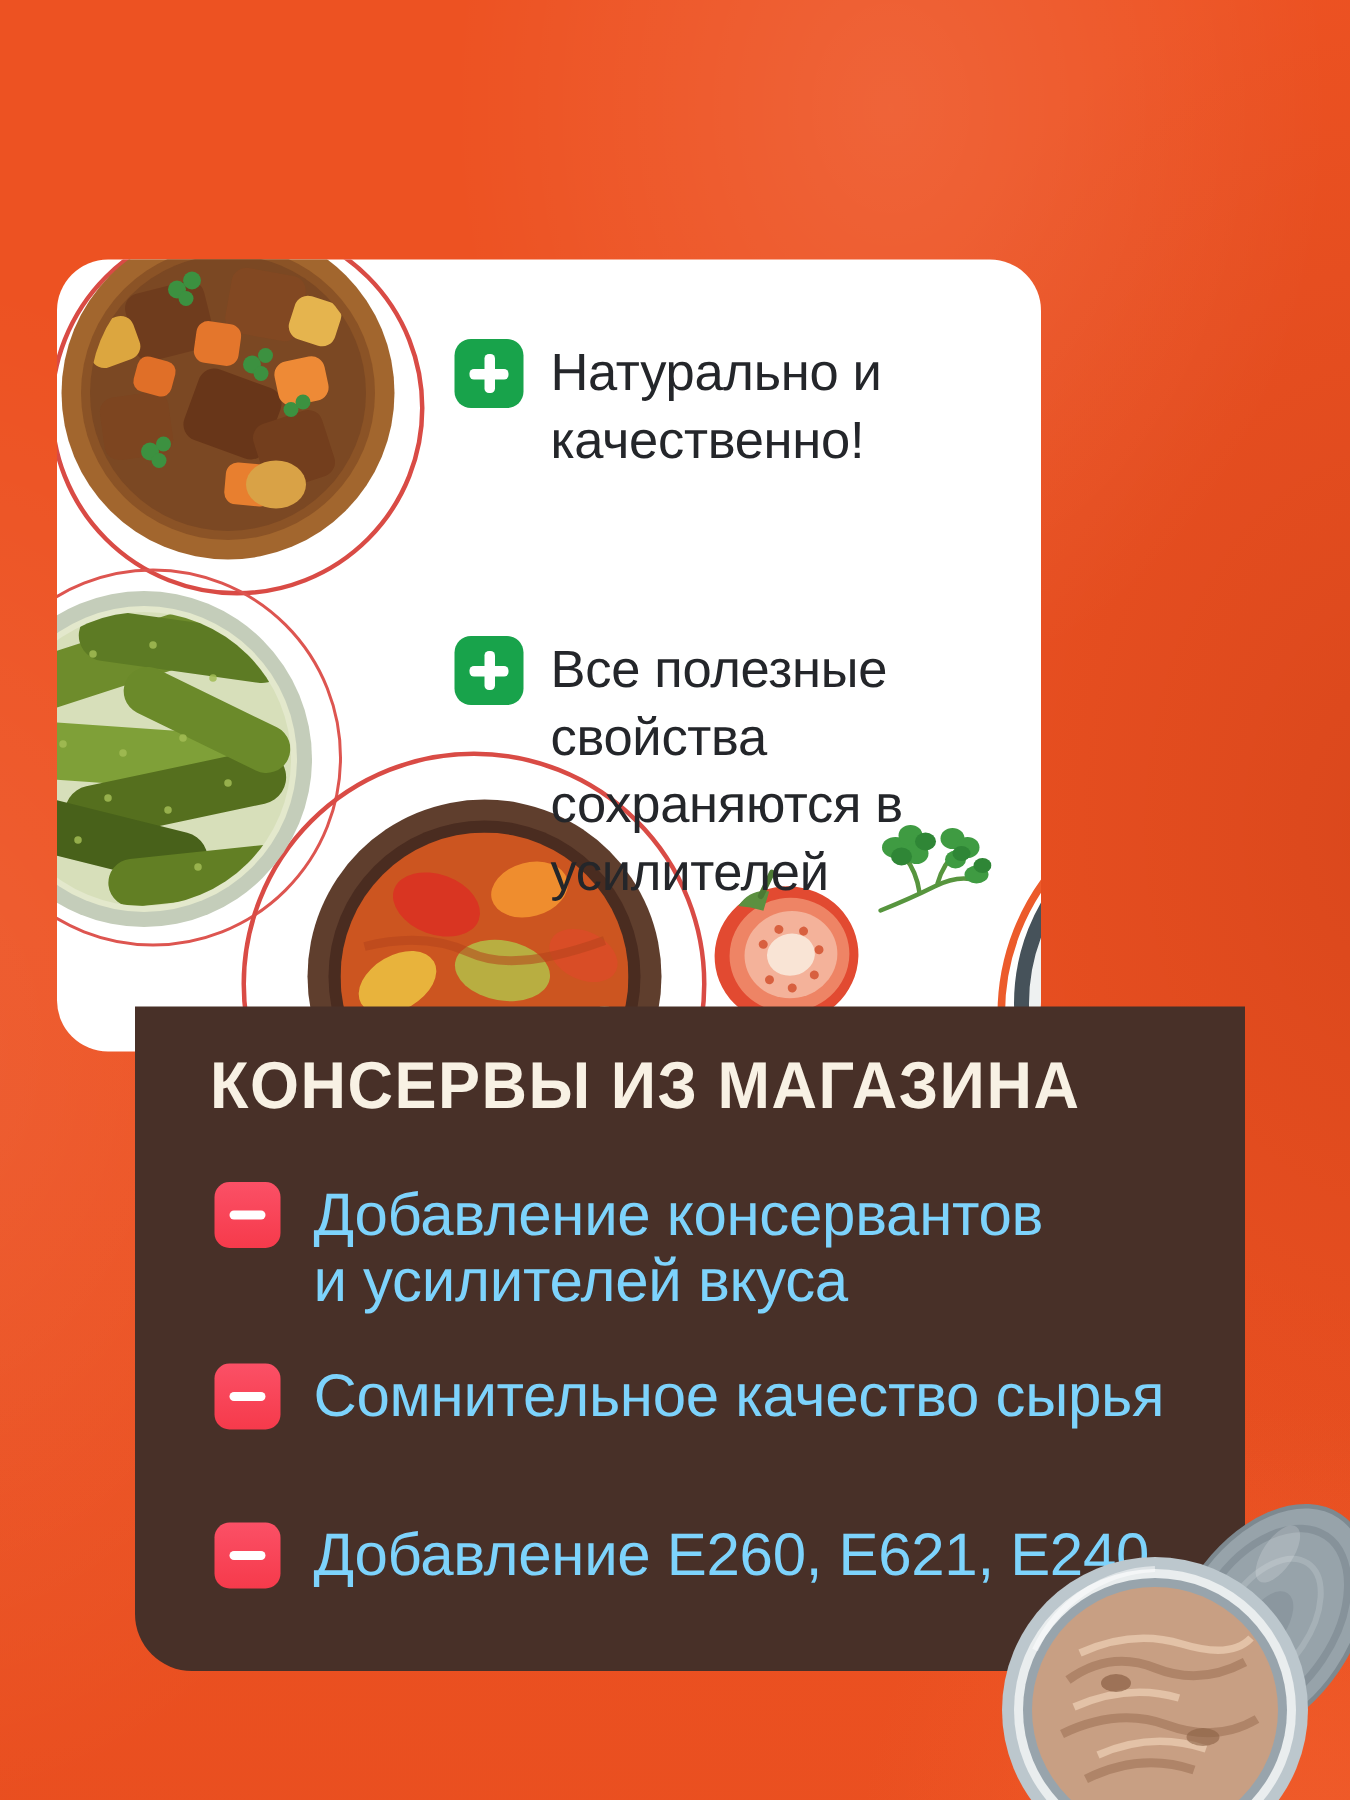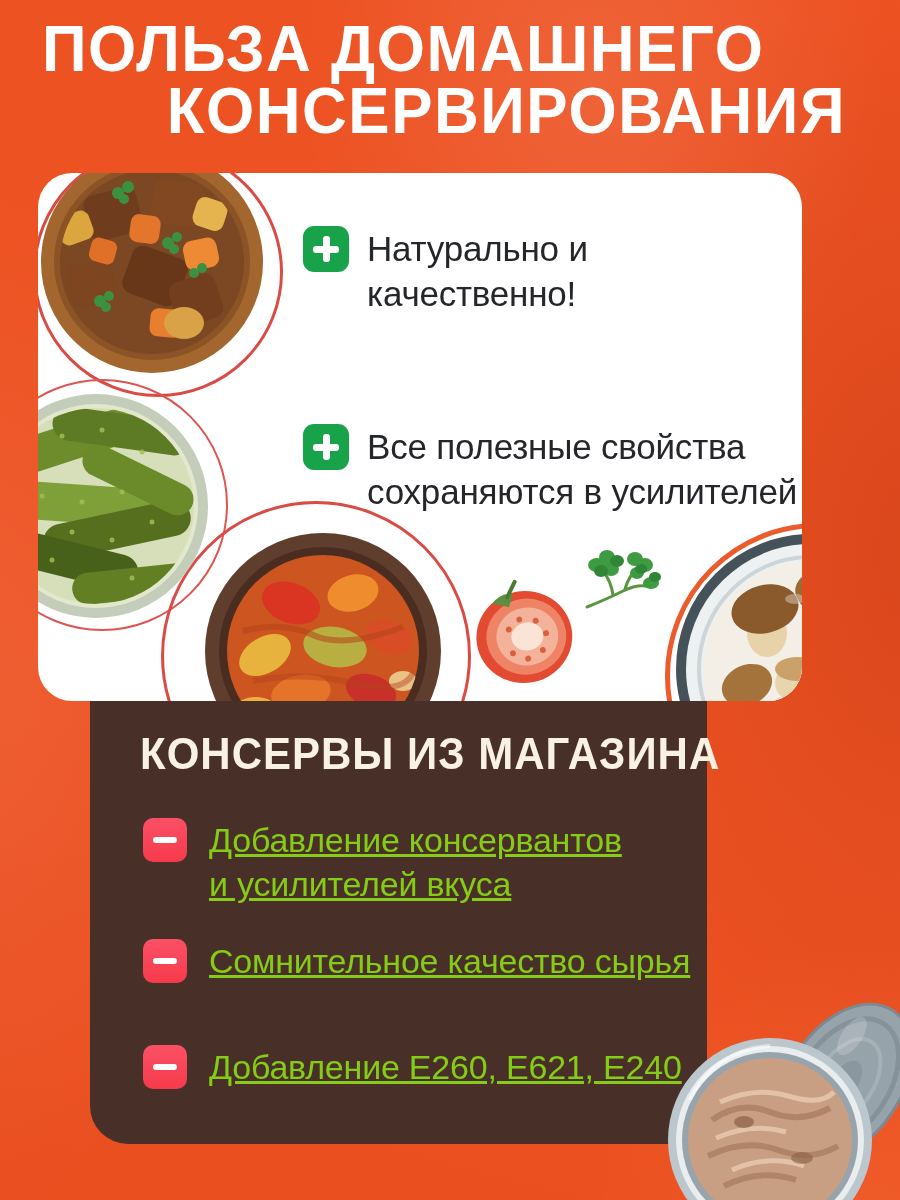--- a/index.html
+++ b/index.html
@@ -14,56 +14,52 @@
       radial-gradient(430px 430px at 97% 103%, rgba(255,125,70,.25), transparent 70%),
       linear-gradient(15deg, rgba(205,55,15,.12), transparent 42%);
   }
   
   .title{position:absolute; left:0; top:16px; width:100%; color:#ffffff; font-weight:bold;}
   .title .t-line{display:block; font-size:62px; line-height:62px; letter-spacing:1.5px;
     transform:scaleY(1.06); transform-origin:left top; white-space:nowrap;}
   .title .t1{padding-left:42px; text-align:left;}
   .title .t2{padding-right:54px; text-align:right; margin-top:0px;}
   
-  .card-white{position:absolute; left:38px; top:173px; width:764px; height:528px;
+  .card-white{position:absolute; left:38px; top:173px; width:656px; height:528px;
     background:#ffffff; border-radius:34px; overflow:hidden;}
   .ring{position:absolute; border-radius:50%; pointer-events:none;}
   .ring-red{border:3px solid #d94b45;}
   .ring-thin{border:2px solid #dd5550;}
   .ring-orange{border:5px solid #ec5b2b;}
   .photo{position:absolute;}
   
   .b-row{position:absolute; left:265px; display:flex; align-items:flex-start; gap:18px;}
   .plus{width:46px; height:46px; border-radius:11px; background:#18a34b; position:relative; flex:0 0 46px;}
   .plus::before,.plus::after{content:""; position:absolute; background:#ffffff; border-radius:3px;}
   .plus::before{left:10px; top:20px; width:26px; height:7px;}
   .plus::after{left:20px; top:10px; width:7px; height:26px;}
   .b-text{font-size:35px; line-height:45px; color:#24262a; letter-spacing:-0.2px; padding-top:0px;}
   
-  .card-brown{position:absolute; left:90px; top:701px; width:617px; height:443px;
+  .card-brown{position:absolute; left:90px; top:671px; width:740px; height:443px;
     background:#483028; border-radius:0 0 38px 38px;}
   .d-title{position:absolute; left:50px; top:28px; color:#f8f1e4; font-weight:bold;
     font-size:42px; letter-spacing:1px; transform:scaleY(1.05); transform-origin:left top; white-space:nowrap;}
   .d-row{position:absolute; left:53px; display:flex; align-items:flex-start; gap:22px;}
   .minus{width:44px; height:44px; border-radius:10px; background:linear-gradient(180deg,#fb5066,#f63a4b);
     position:relative; flex:0 0 44px;}
   .minus::before{content:""; position:absolute; left:10px; top:19px; width:24px; height:6px;
     background:#ffffff; border-radius:3px;}
-  .d-text{font-size:34px; line-height:44px; color:#84cc16; letter-spacing:-0.2px;text-decoration:underline;}
+  .d-text{font-size:40px; line-height:44px; color:#7dd3fc; letter-spacing:-0.2px;}
   .can-wrap{position:absolute; left:620px; top:970px; width:300px; height:230px;}
 </style>
 </head>
 <body>
 
 <div class="page">
 
-  <div class="title">
-    <span class="t-line t1">ПОЛЬЗА ДОМАШНЕГО</span>
-    <span class="t-line t2">КОНСЕРВИРОВАНИЯ</span>
-  </div>
 
   <div class="card-white">
 
     <div class="ring ring-red" style="left:-5px;  top:-26px; width:244px; height:244px;"></div>
     <div class="ring ring-thin" style="left:-62px; top:206px; width:248px; height:248px;"></div>
     <div class="ring ring-red" style="left:123px; top:328px; width:304px; height:304px;"></div>
     <div class="ring ring-orange" style="left:627px; top:350px; width:296px; height:296px;"></div>
 
     <svg class="photo" style="left:-4px; top:-22px;" width="236" height="236" viewBox="0 0 236 236">
       <circle cx="118" cy="111" r="111" fill="#a2662e"></circle>

